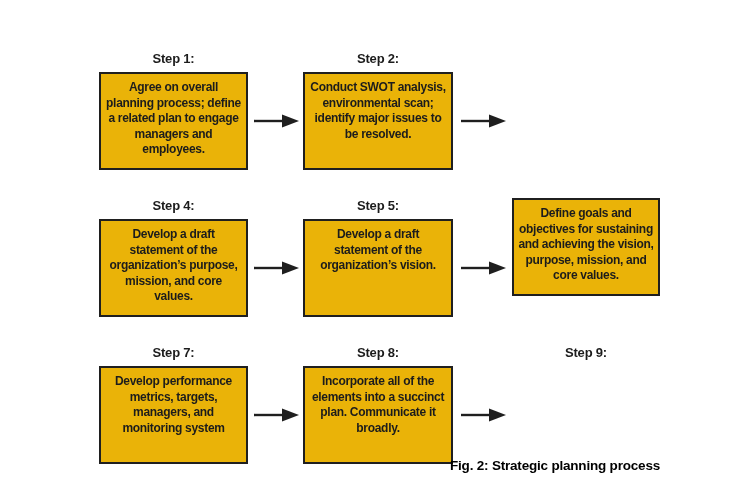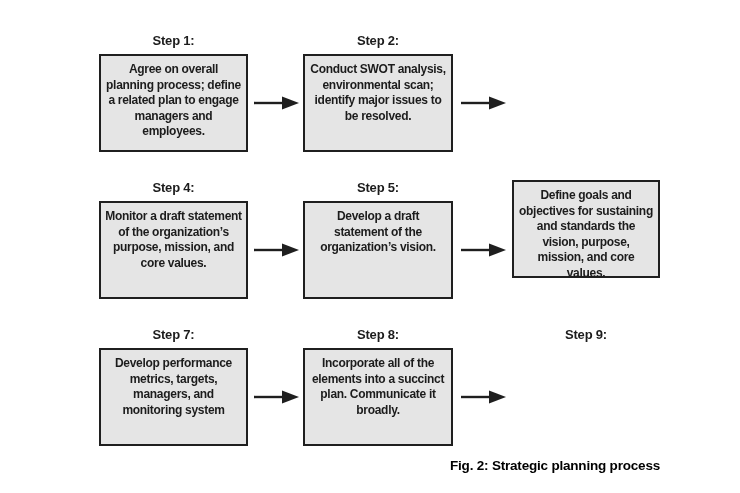--- a/index.html
+++ b/index.html
@@ -12,21 +12,21 @@
     width: 740px;
     height: 493px;
     background: #ffffff;
     font-family: "Liberation Sans", sans-serif;
     color: #1c1c1c;
     overflow: hidden;
   }
   .flow-grid {
     position: absolute;
     left: 99px;
-    top: 33px;
+    top: 51px;
     display: flex;
     flex-direction: column;
     gap: 28px;
   }
   .flow-row {
     display: grid;
     grid-template-columns: 149px 55px 150px 59px 148px;
     align-items: stretch;
   }
   .step {
@@ -39,21 +39,21 @@
     font-weight: bold;
     letter-spacing: -0.2px;
     height: 16px;
     margin-bottom: 5px;
     color: #1c1c1c;
   }
   .step-box {
     box-sizing: border-box;
     height: 98px;
     border: 2px solid #1f1f1f;
-    background: #e5e5e5;
+    background: #eab308;
     display: flex;
     align-items: flex-start;
     justify-content: center;
     padding: 6px 4px 2px 4px;
   }
   .step-text {
     font-size: 12px;
     font-weight: bold;
     letter-spacing: -0.3px;
     line-height: 1.3;
@@ -111,21 +111,21 @@
             <line x1="1" y1="7" x2="32" y2="7" stroke="#1f1f1f" stroke-width="2.4"></line>
             <polygon points="29,0.5 29,13.5 46,7" fill="#1f1f1f"></polygon>
           </svg>
       </div>
     </div>
 
     <div class="flow-row">
       <div class="step">
         <div class="step-label">Step 4:</div>
         <div class="step-box">
-          <span class="step-text">Monitor a draft statement of the organization’s purpose, mission, and core values.</span>
+          <span class="step-text">Develop a draft statement of the organization’s purpose, mission, and core values.</span>
         </div>
       </div>
       <div class="arrow-cell">
         <svg width="46" height="14" viewBox="0 0 46 14">
             <line x1="1" y1="7" x2="32" y2="7" stroke="#1f1f1f" stroke-width="2.4"></line>
             <polygon points="29,0.5 29,13.5 46,7" fill="#1f1f1f"></polygon>
           </svg>
       </div>
       <div class="step">
         <div class="step-label">Step 5:</div>
@@ -134,21 +134,21 @@
         </div>
       </div>
       <div class="arrow-cell">
         <svg width="46" height="14" viewBox="0 0 46 14">
             <line x1="1" y1="7" x2="32" y2="7" stroke="#1f1f1f" stroke-width="2.4"></line>
             <polygon points="29,0.5 29,13.5 46,7" fill="#1f1f1f"></polygon>
           </svg>
       </div>
       <div class="step">
         <div class="step-box">
-          <span class="step-text">Define goals and objectives for sustaining and standards the vision, purpose, mission, and core values.</span>
+          <span class="step-text">Define goals and objectives for sustaining and achieving the vision, purpose, mission, and core values.</span>
         </div>
       </div>
     </div>
 
     <div class="flow-row">
       <div class="step">
         <div class="step-label">Step 7:</div>
         <div class="step-box">
           <span class="step-text">Develop performance metrics, targets, managers, and monitoring system</span>
         </div>

